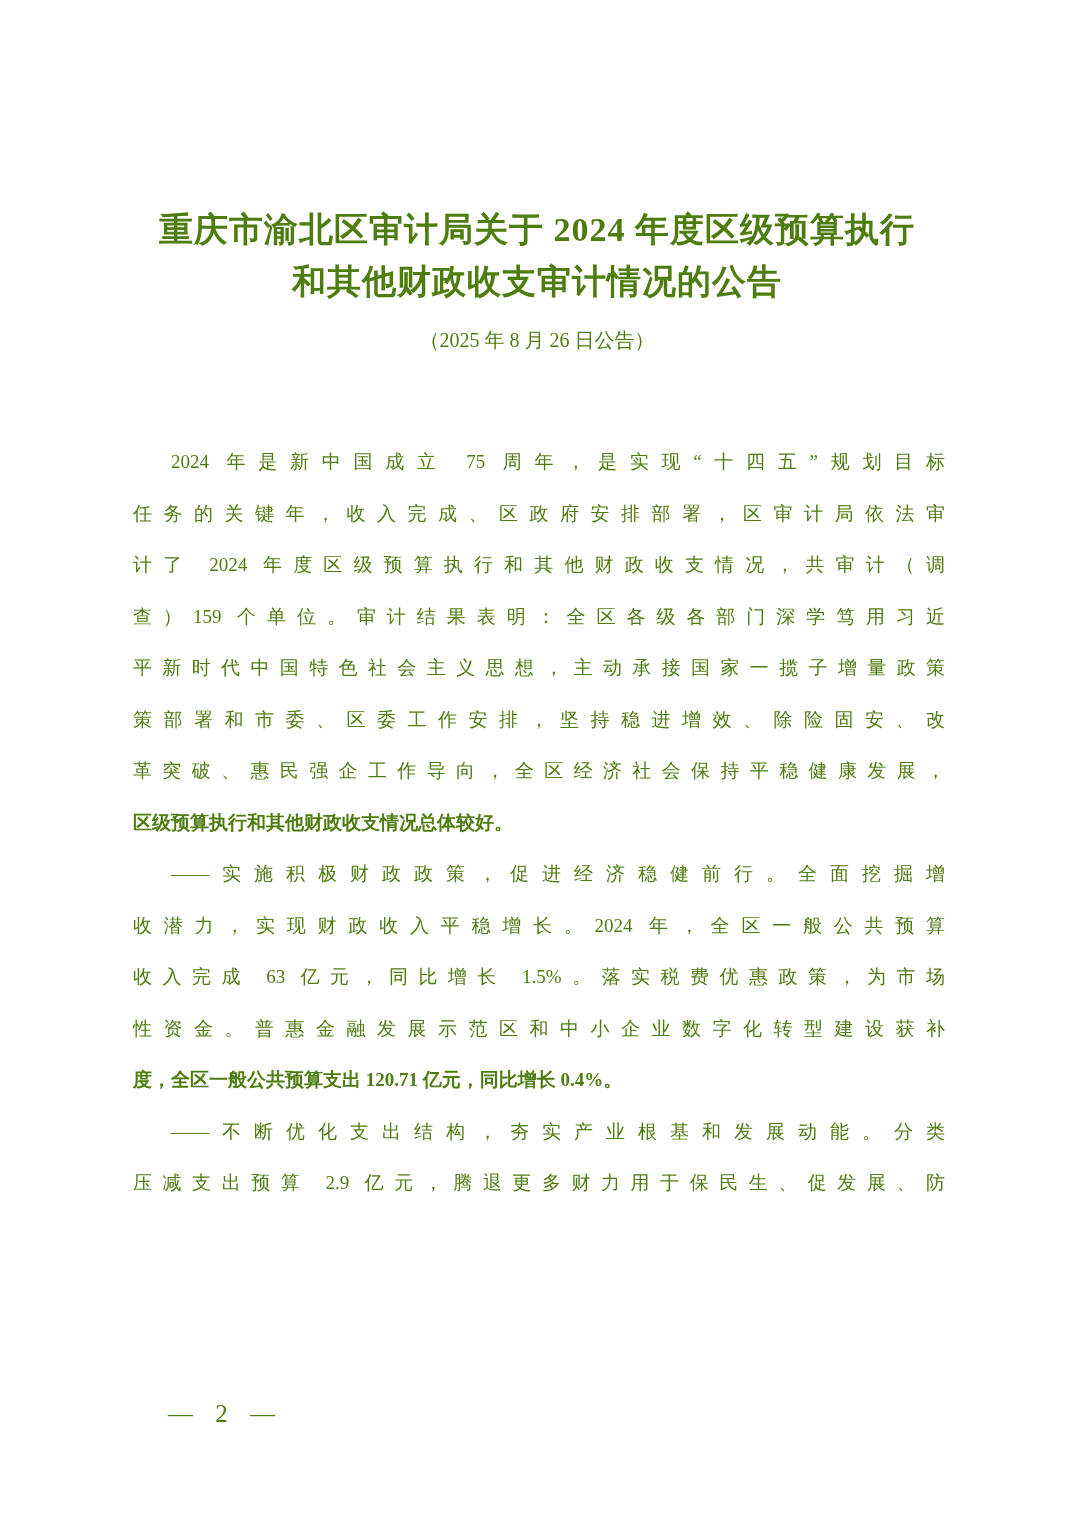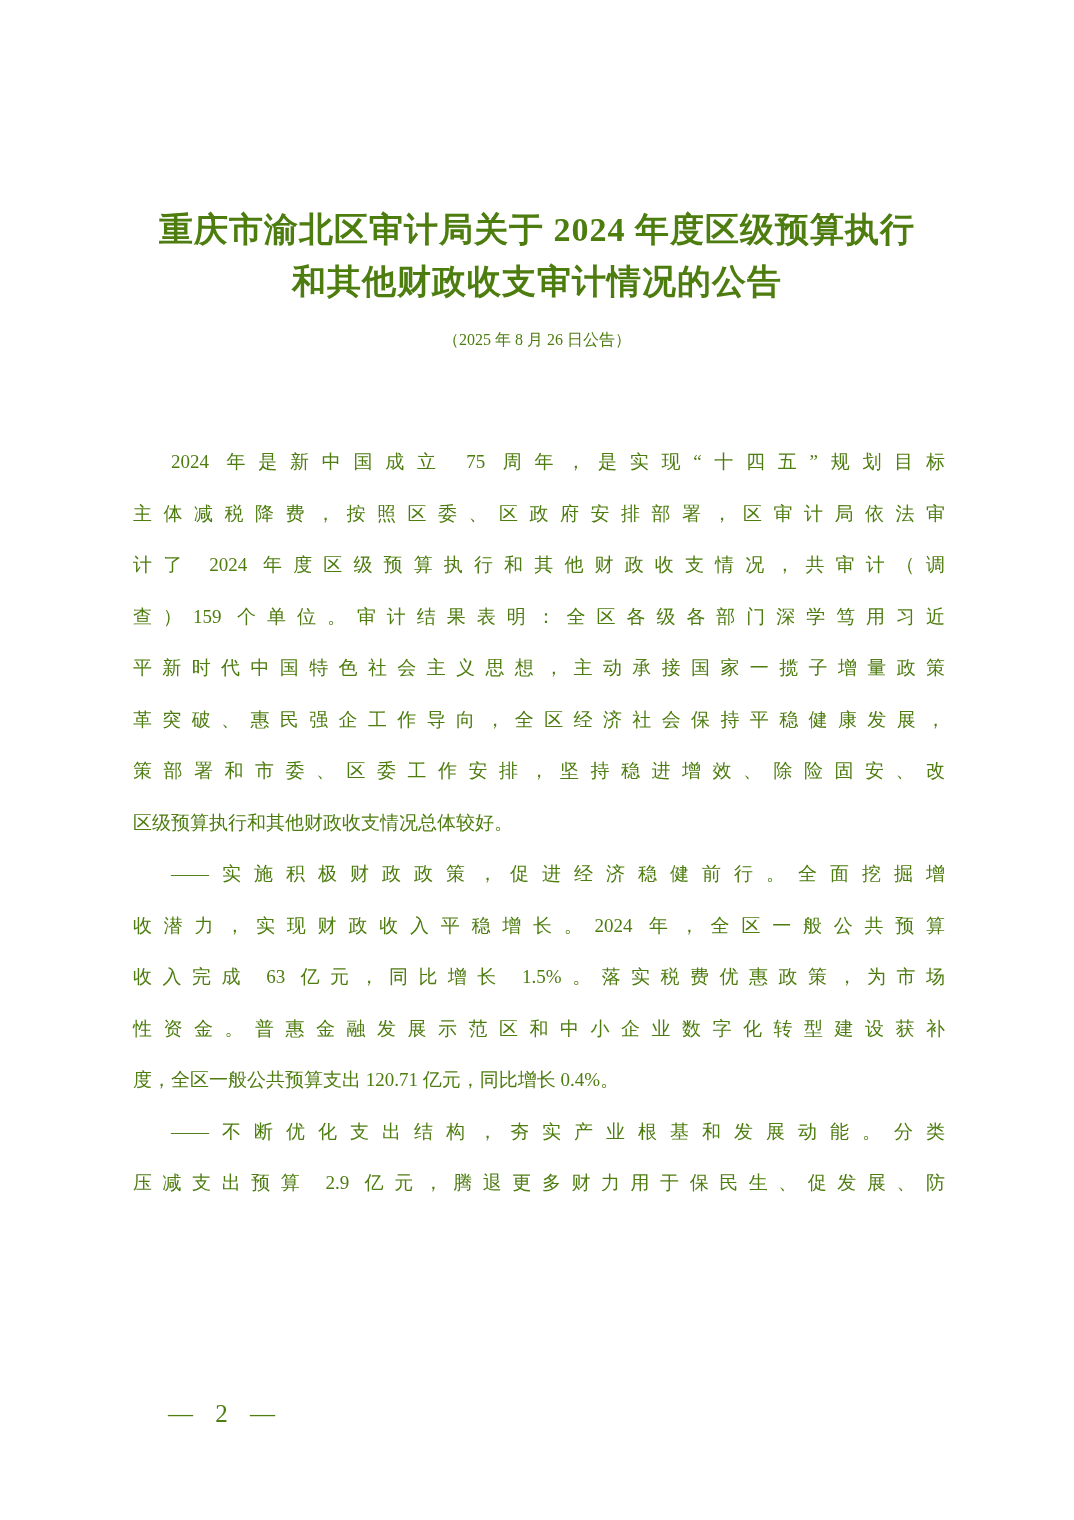--- a/index.html
+++ b/index.html
@@ -24,21 +24,21 @@
   }
   .title-line {
     font-size: 34px;
     font-weight: 700;
     line-height: 52px;
     letter-spacing: 1px;
     white-space: nowrap;
   }
   .date-line {
     margin-top: 12px;
-    font-size: 16px;
+    font-size: 20px;
     line-height: 40px;
     font-weight: 400;
   }
   .doc-body {
     margin: 76px 129px 0 133px; 
     font-size: 19px;
   }
   .paragraph {
     margin: 0;
   }
@@ -46,20 +46,21 @@
     line-height: 51.5px;
     text-align: justify;
     text-align-last: justify;
     -moz-text-align-last: justify;
   }
   .body-line.first-line {
     text-indent: 2em;
   }
   .body-line.last-line {
     text-align-last: left;
+    font-weight: bold;
     -moz-text-align-last: left;
   }
   .page-footer {
     position: absolute;
     left: 168px;
     top: 1388px;
     font-size: 25px;
     line-height: 36px;
   }
   .page-number-label {
@@ -74,26 +75,26 @@
 
   <header class="title-block">
     <div class="title-line">重庆市渝北区审计局关于 2024 年度区级预算执行</div>
     <div class="title-line">和其他财政收支审计情况的公告</div>
     <div class="date-line">（2025 年 8 月 26 日公告）</div>
   </header>
 
   <main class="doc-body">
       <div class="paragraph">
         <div class="body-line first-line">2024 年是新中国成立 75 周年，是实现“十四五”规划目标</div>
-        <div class="body-line">主体减税降费，按照区委、区政府安排部署，区审计局依法审</div>
+        <div class="body-line">任务的关键年，收入完成、区政府安排部署，区审计局依法审</div>
         <div class="body-line">计了 2024 年度区级预算执行和其他财政收支情况，共审计（调</div>
         <div class="body-line">查）159 个单位。审计结果表明：全区各级各部门深学笃用习近</div>
         <div class="body-line">平新时代中国特色社会主义思想，主动承接国家一揽子增量政策</div>
+        <div class="body-line">策部署和市委、区委工作安排，坚持稳进增效、除险固安、改</div>
         <div class="body-line">革突破、惠民强企工作导向，全区经济社会保持平稳健康发展，</div>
-        <div class="body-line">策部署和市委、区委工作安排，坚持稳进增效、除险固安、改</div>
         <div class="body-line last-line">区级预算执行和其他财政收支情况总体较好。</div>
       </div>
       <div class="paragraph">
         <div class="body-line first-line">——实施积极财政政策，促进经济稳健前行。全面挖掘增</div>
         <div class="body-line">收潜力，实现财政收入平稳增长。2024 年，全区一般公共预算</div>
         <div class="body-line">收入完成 63 亿元，同比增长 1.5%。落实税费优惠政策，为市场</div>
         <div class="body-line">性资金。普惠金融发展示范区和中小企业数字化转型建设获补</div>
         <div class="body-line last-line">度，全区一般公共预算支出 120.71 亿元，同比增长 0.4%。</div>
       </div>
       <div class="paragraph">

